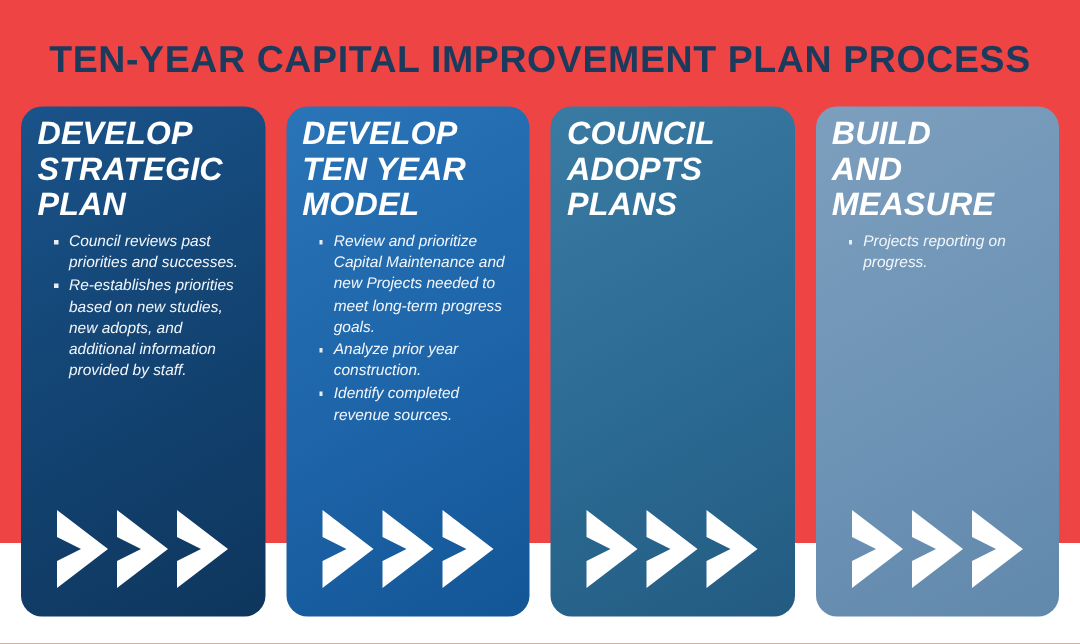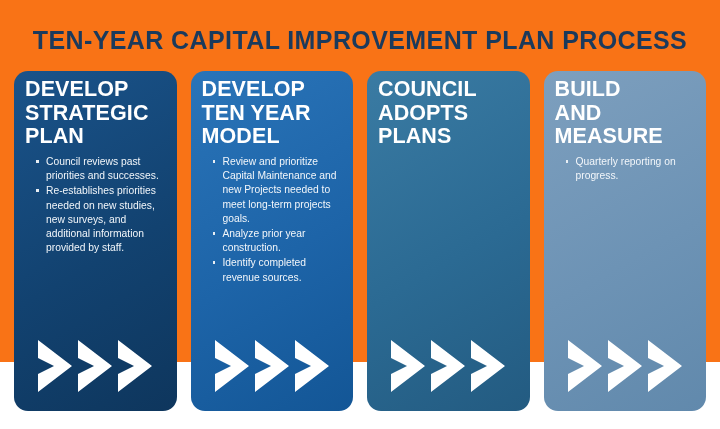--- a/index.html
+++ b/index.html
@@ -10,21 +10,21 @@
     width: 720px;
     height: 429px;
     background: #ffffff;
     font-family: "Liberation Sans", sans-serif;
     overflow: hidden;
   }
   #infographic {
     position: relative;
     width: 720px;
     height: 362px;
-    background: #f97316;
+    background: #ef4444;
   }
   #page-title {
     position: absolute;
     left: 0;
     top: 26px;
     width: 720px;
     text-align: center;
     font-size: 25px;
     font-weight: bold;
     letter-spacing: 0.4px;
@@ -33,20 +33,21 @@
     white-space: nowrap;
   }
   #cards {
     position: absolute;
     left: 14px;
     top: 71px;
     width: 692px;
     height: 340px;
     display: flex;
     gap: 14px;
+    font-style: italic;
   }
   .card {
     position: relative;
     flex: 1 1 0;
     border-radius: 14px;
     box-sizing: border-box;
     padding: 7px 10px 0 10px;
     overflow: hidden;
   }
   .card-heading {
@@ -108,41 +109,41 @@
   <div id="page-title">TEN-YEAR CAPITAL IMPROVEMENT PLAN PROCESS</div>
 
   <div id="cards">
 
     <div class="card card-0">
       <div class="card-heading">DEVELOP
 STRATEGIC
 PLAN</div>
       <ul class="bullets">
         <li><span class="bullet-dot"></span><span>Council reviews past priorities and successes.</span></li>
-        <li><span class="bullet-dot"></span><span>Re-establishes priorities needed on new studies, new surveys, and additional information provided by staff.</span></li>
+        <li><span class="bullet-dot"></span><span>Re-establishes priorities based on new studies, new adopts, and additional information provided by staff.</span></li>
       </ul>
       <div class="chevrons">
         <svg width="38" height="56" viewBox="0 0 38 56" aria-hidden="true">
             <polygon points="2,2 36,28 2,54 2,36 18,28 2,20" fill="#ffffff"></polygon>
           </svg>
         <svg width="38" height="56" viewBox="0 0 38 56" aria-hidden="true">
             <polygon points="2,2 36,28 2,54 2,36 18,28 2,20" fill="#ffffff"></polygon>
           </svg>
         <svg width="38" height="56" viewBox="0 0 38 56" aria-hidden="true">
             <polygon points="2,2 36,28 2,54 2,36 18,28 2,20" fill="#ffffff"></polygon>
           </svg>
       </div>
     </div>
 
     <div class="card card-1">
       <div class="card-heading">DEVELOP
 TEN YEAR
 MODEL</div>
       <ul class="bullets">
-        <li><span class="bullet-dot"></span><span>Review  and prioritize Capital Maintenance and new Projects needed to meet long-term projects goals.</span></li>
+        <li><span class="bullet-dot"></span><span>Review  and prioritize Capital Maintenance and new Projects needed to meet long-term progress goals.</span></li>
         <li><span class="bullet-dot"></span><span>Analyze prior year construction.</span></li>
         <li><span class="bullet-dot"></span><span>Identify completed revenue sources.</span></li>
       </ul>
       <div class="chevrons">
         <svg width="38" height="56" viewBox="0 0 38 56" aria-hidden="true">
             <polygon points="2,2 36,28 2,54 2,36 18,28 2,20" fill="#ffffff"></polygon>
           </svg>
         <svg width="38" height="56" viewBox="0 0 38 56" aria-hidden="true">
             <polygon points="2,2 36,28 2,54 2,36 18,28 2,20" fill="#ffffff"></polygon>
           </svg>
@@ -167,21 +168,21 @@
             <polygon points="2,2 36,28 2,54 2,36 18,28 2,20" fill="#ffffff"></polygon>
           </svg>
       </div>
     </div>
 
     <div class="card card-3">
       <div class="card-heading">BUILD
 AND
 MEASURE</div>
       <ul class="bullets">
-        <li><span class="bullet-dot"></span><span>Quarterly reporting on progress.</span></li>
+        <li><span class="bullet-dot"></span><span>Projects reporting on progress.</span></li>
       </ul>
       <div class="chevrons">
         <svg width="38" height="56" viewBox="0 0 38 56" aria-hidden="true">
             <polygon points="2,2 36,28 2,54 2,36 18,28 2,20" fill="#ffffff"></polygon>
           </svg>
         <svg width="38" height="56" viewBox="0 0 38 56" aria-hidden="true">
             <polygon points="2,2 36,28 2,54 2,36 18,28 2,20" fill="#ffffff"></polygon>
           </svg>
         <svg width="38" height="56" viewBox="0 0 38 56" aria-hidden="true">
             <polygon points="2,2 36,28 2,54 2,36 18,28 2,20" fill="#ffffff"></polygon>

